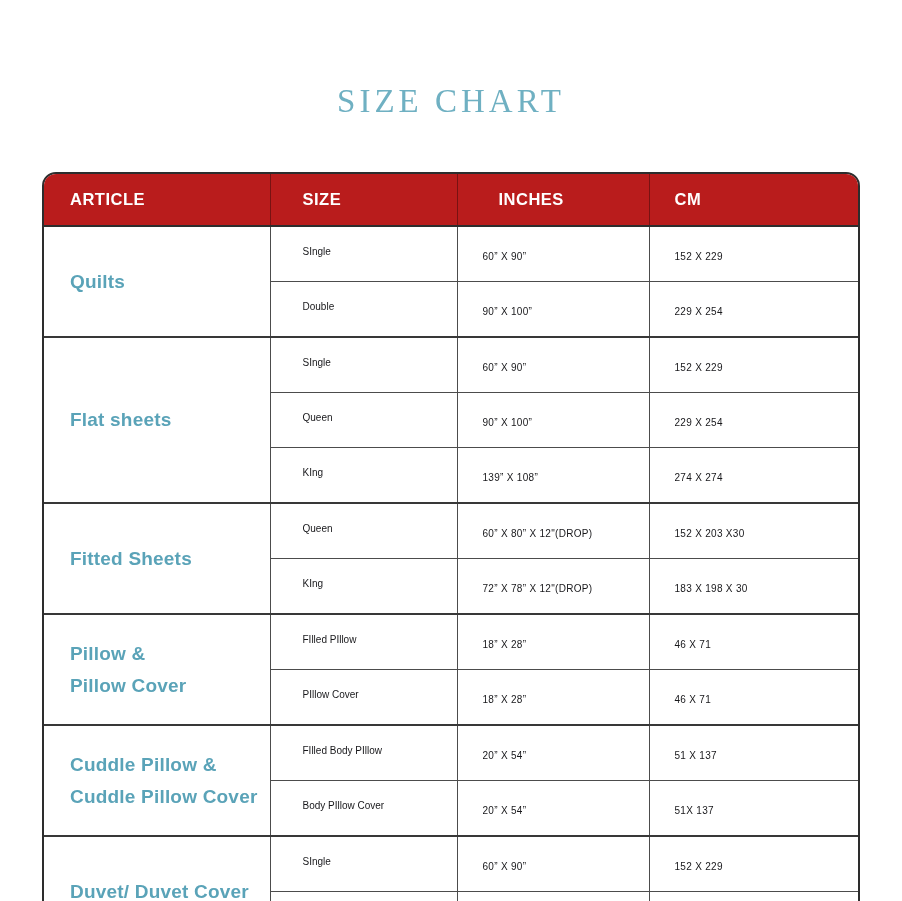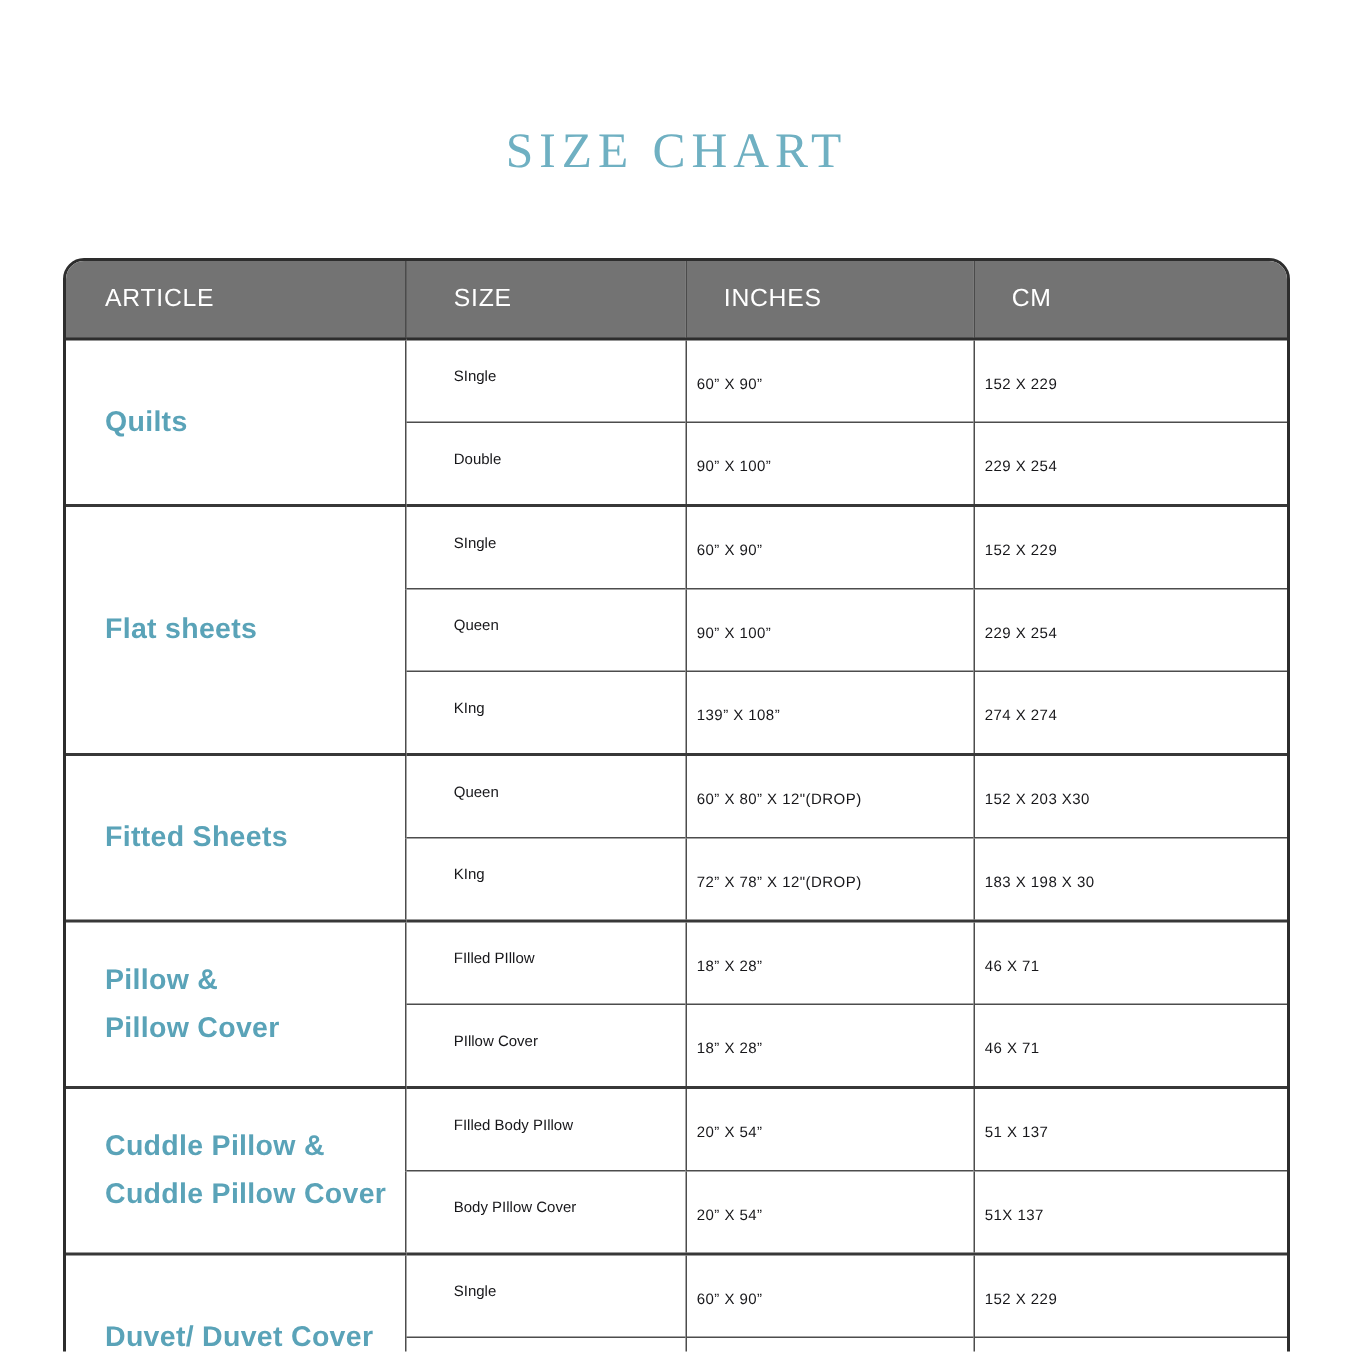--- a/index.html
+++ b/index.html
@@ -31,33 +31,33 @@
     width: 100%;
     border-collapse: collapse;
     table-layout: fixed;
   }
   col.c-article { width: 226px; }
   col.c-size    { width: 187px; }
   col.c-inches  { width: 192px; }
   col.c-cm      { width: auto;  }
 
   thead th {
-    background: #737373;
+    background: #b91c1c;
     color: #ffffff;
     height: 49px;
     text-align: left;
     vertical-align: middle;
     font-size: 16.5px;
-    font-weight: 400;
+    font-weight: 700;
     letter-spacing: 0.5px;
     border-bottom: 2px solid #2d2d2d;
   }
   th.h-article { padding-left: 26px; }
   th.h-size    { padding-left: 32px; border-left: 1px solid rgba(0,0,0,0.35); }
-  th.h-inches  { padding-left: 25px; border-left: 1px solid rgba(0,0,0,0.35); }
+  th.h-inches  { padding-left: 41px; border-left: 1px solid rgba(0,0,0,0.35); }
   th.h-cm      { padding-left: 25px; border-left: 1px solid rgba(0,0,0,0.35); }
 
   td {
     height: 47px;
     vertical-align: middle;
     font-size: 10px;
     color: #17171a;
     background: #ffffff;
   }
   td.article {
@@ -68,21 +68,21 @@
     letter-spacing: 0.2px;
   }
   .article-label span { display: block; line-height: 32px; }
   td.col-size {
     padding-left: 32px;
     padding-bottom: 6px;
     border-left: 1px solid #4c4c4c;
     font-weight: 500;
   }
   td.col-inches, td.col-cm {
-    padding-left: 7px;
+    padding-left: 25px;
     padding-top: 5px;
     border-left: 1px solid #4c4c4c;
     letter-spacing: 0.3px;
     font-weight: 500;
   }
   tr.cont td { border-top: 1px solid #4c4c4c; margin-left: 43px; }
   tr.group-start td { border-top: 2px solid #383838; }
 </style>
 </head>
 <body>

